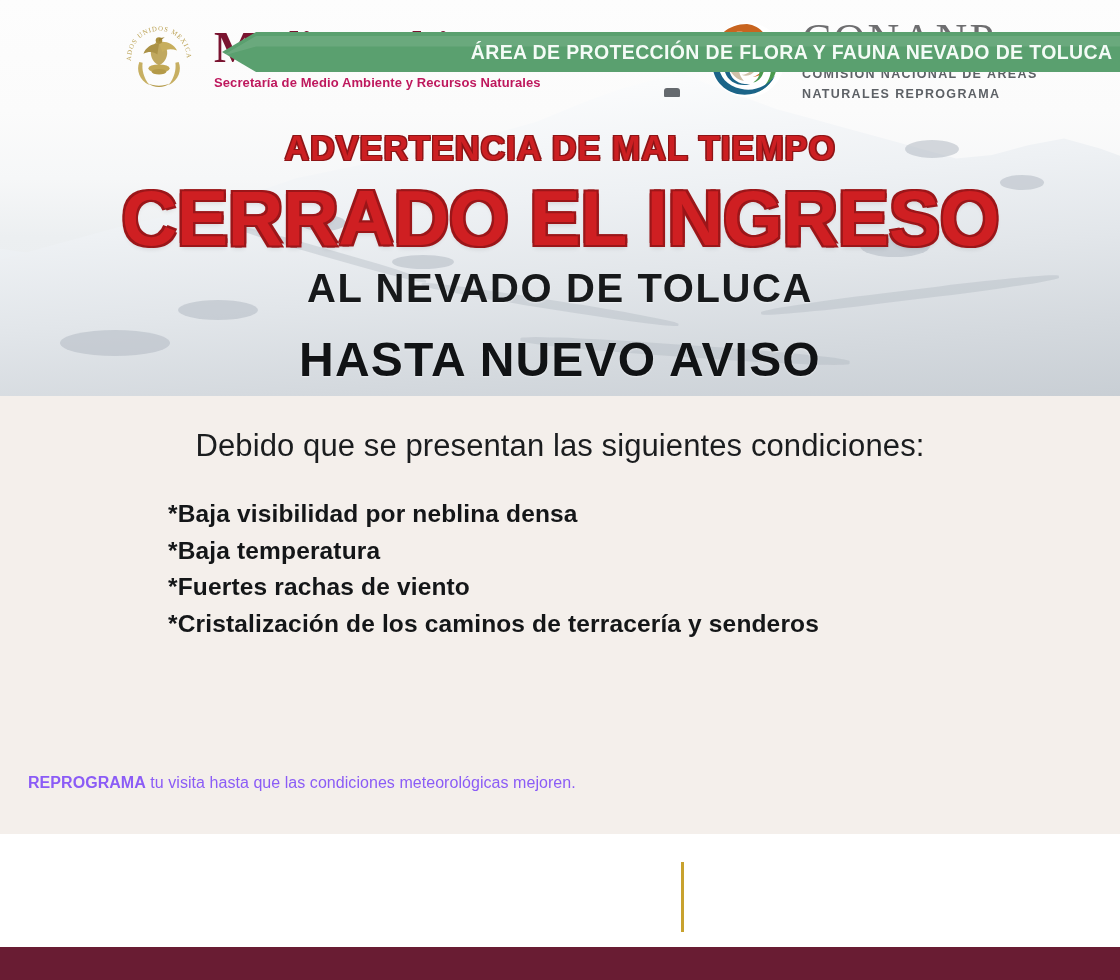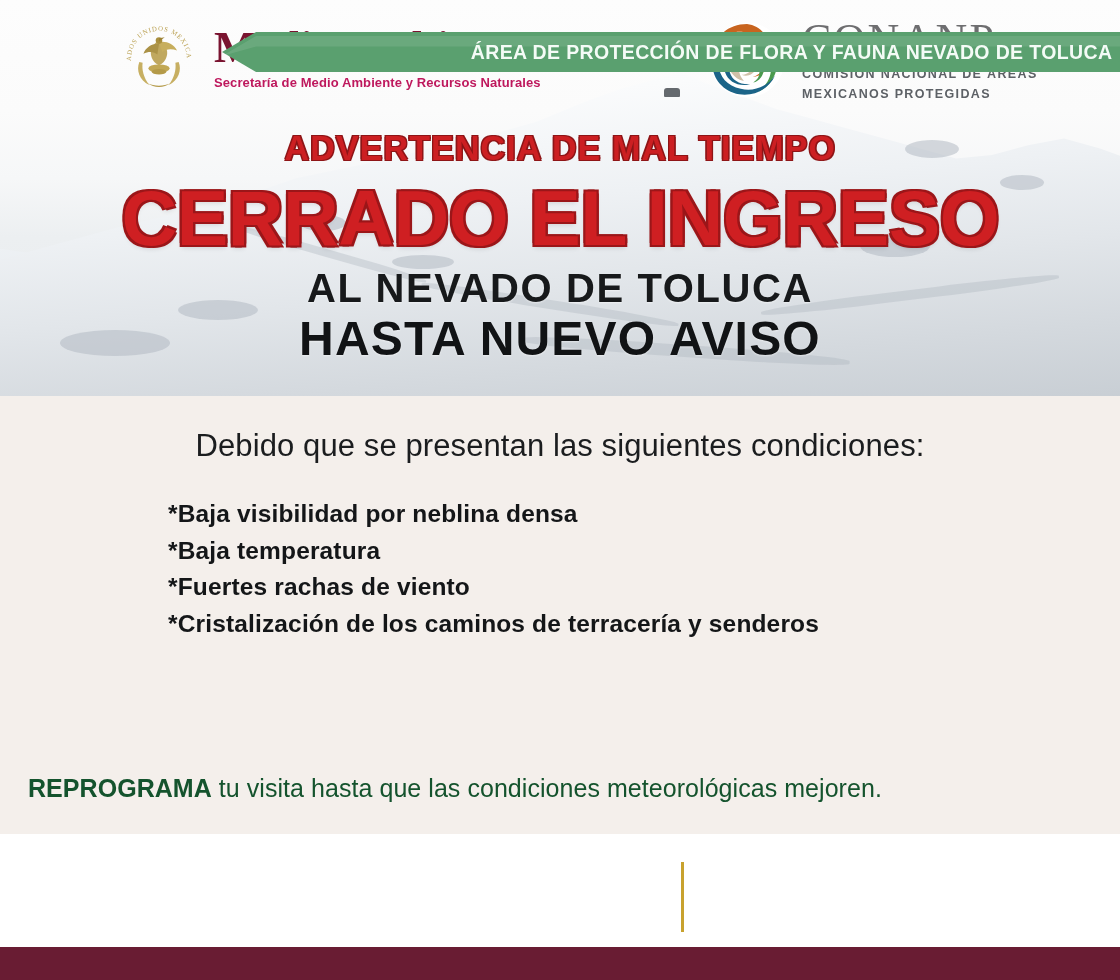--- a/index.html
+++ b/index.html
@@ -97,21 +97,21 @@
       -2.2px 2.2px 0 #9b1619, 2.2px 2.2px 0 #9b1619,
       0 3px 5px rgba(0,0,0,.12);
     transform:scaleX(.99);
   }
   .h-sub1 {
     margin-top:10px;
     font-size:40px; font-weight:700; letter-spacing:1.6px; color:#17191b;
     text-shadow:0 1px 2px rgba(255,255,255,.5);
   }
   .h-sub2 {
-    margin-top:0;
+    margin-top:21px;
     font-size:48px; font-weight:700; letter-spacing:1.2px; color:#111315;
     text-shadow:0 1px 2px rgba(255,255,255,.5);
     text-align:right;
   }
 
   
   .body-panel {
     position:absolute; left:0; top:396px; width:1120px; height:438px;
     background:#f4efeb;
   }
@@ -122,21 +122,21 @@
   .cond-list {
     position:absolute; left:168px; top:100px; width:900px;
     list-style:none;
   }
   .cond-list li {
     font-size:24.5px; font-weight:700; color:#141618;
     line-height:36.5px; letter-spacing:.15px; white-space:nowrap;
   }
   .closing {
     position:absolute; left:28px; top:378px; width:1070px;
-    font-size:25px; color:#14532d; letter-spacing:.05px; white-space:nowrap;
+    font-size:16px; color:#8b5cf6; letter-spacing:.05px; white-space:nowrap;
   }
   .closing .strong { font-weight:700; }
 
   
   .footer {
     position:absolute; left:0; top:834px; width:1120px; height:113px;
     background:#ffffff; display:flex; align-items:center;
   }
   .brand-left {
     position:absolute; left:118px; top:16px;
@@ -293,19 +293,19 @@
 
         <path d="M46 22 C34 26 26 36 25 48 C24 62 33 74 46 77 C40 70 38 62 41 54
                  C44 46 51 41 59 42 C52 36 48 30 46 22 Z" fill="#cfc0a8"></path>
         <path d="M52 44 C60 46 64 54 61 62 C58 69 50 72 43 69 C50 69 55 65 56 59
                  C57 52 54 47 48 46 Z" fill="#cfc0a8"></path>
       </svg>
     </div>
     <div class="conanp-text">
       <div class="conanp-title">CONANP</div>
       <div class="conanp-sub">COMISIÓN NACIONAL DE ÁREAS</div>
-      <div class="conanp-sub">MEXICANOS PROTEGIDAS</div>
+      <div class="conanp-sub">NATURALES REPROGRAMA</div>
     </div>
   </div>
 
   <div class="bottom-bar"></div>
 
 </div>
 
 </body></html>

